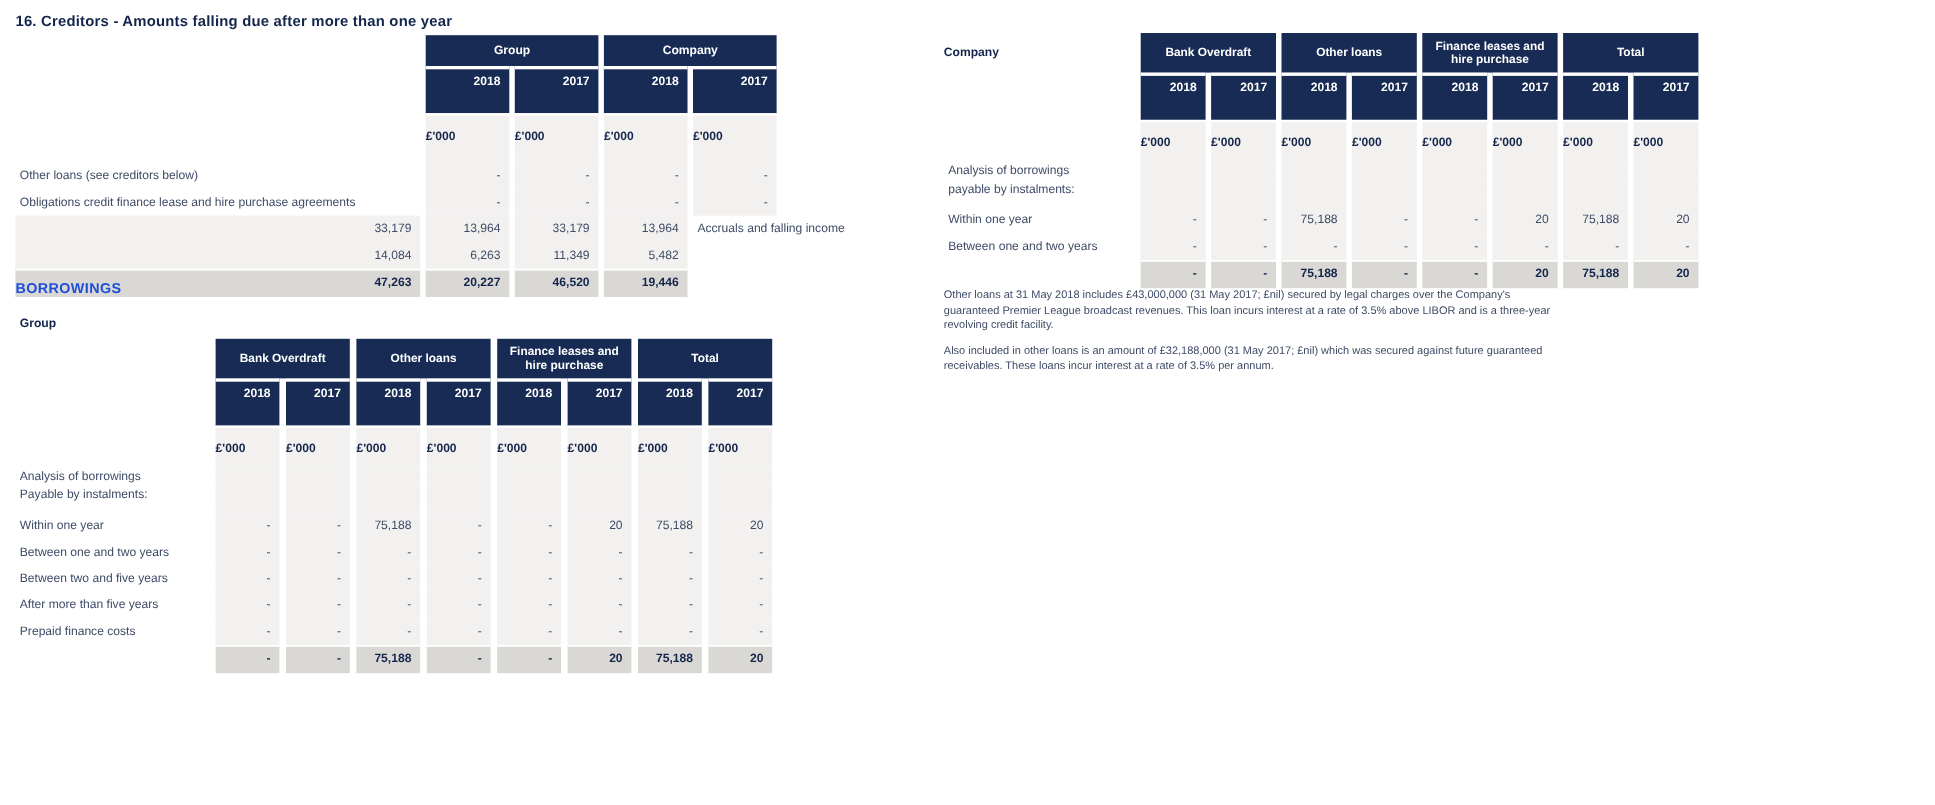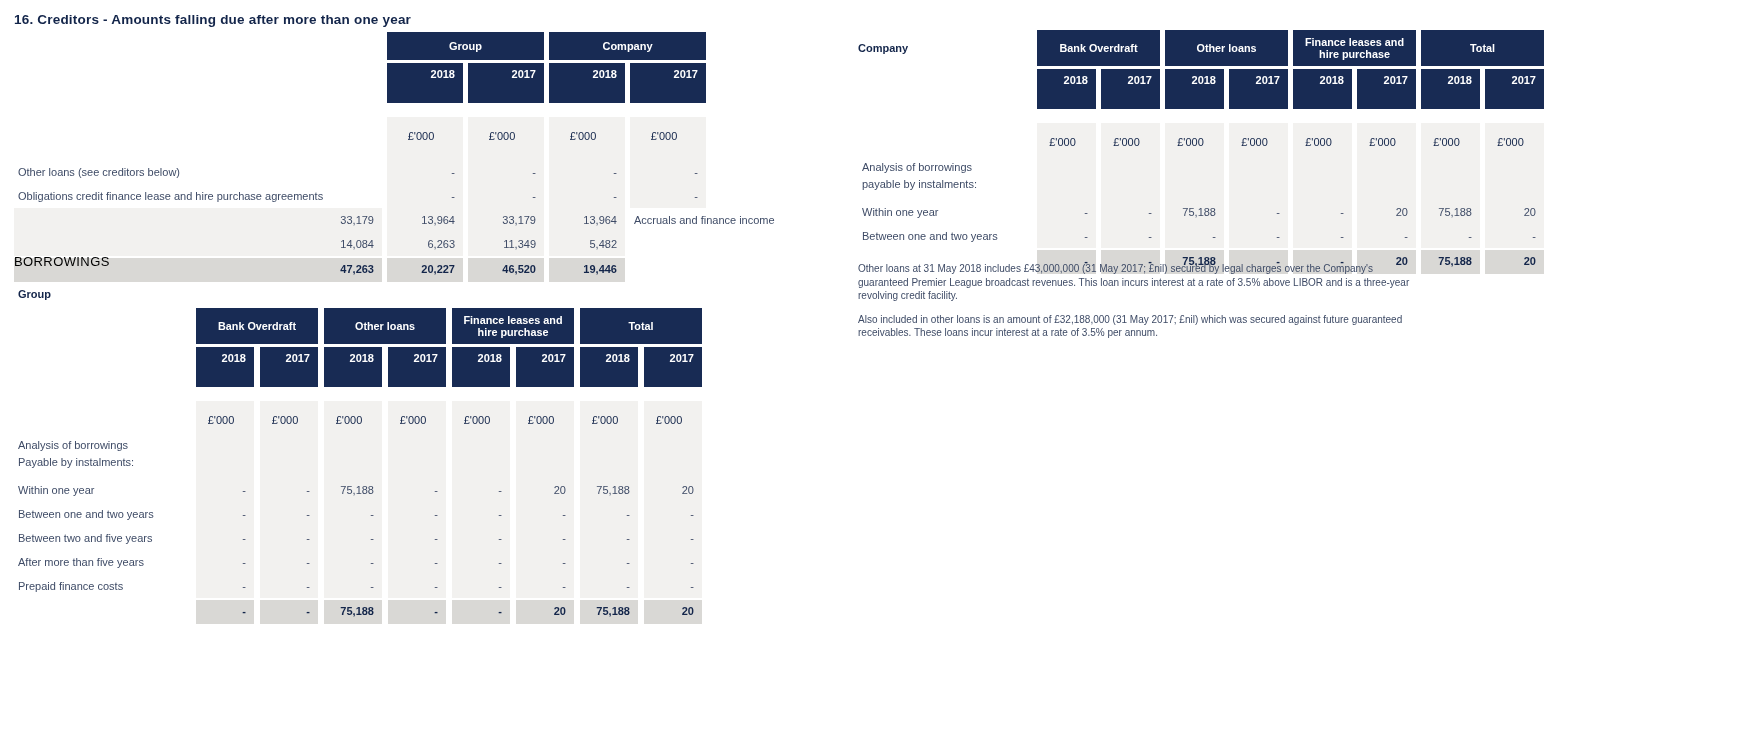--- a/index.html
+++ b/index.html
@@ -14,43 +14,43 @@
     font-family:"Liberation Sans",sans-serif;
     color:var(--slate);position:relative;overflow:hidden;
   }
   .abs{position:absolute;}
   .page-title{
     left:14px;top:0px;font-size:13.5px;font-weight:bold;color:#13254a;
     letter-spacing:.2px;
     margin-top:12px;
   }
   .section-heading{
-    left:14px;top:254px;font-size:13px;font-weight:normal;color:#000000;
+    left:14px;top:254px;font-size:13px;font-weight:bold;color:#1d4ed8;
     letter-spacing:.4px;
   }
   .small-bold-label{
     font-size:11px;font-weight:bold;color:#13254a;
   }
   .fintable{position:absolute;display:grid;grid-auto-flow:row;}
   .cell{box-sizing:border-box;font-size:11px;}
   .ghead{
     background:var(--navy);color:#fff;font-weight:bold;
     display:flex;align-items:center;justify-content:center;text-align:center;
     height:36px;line-height:12.5px;font-size:10.8px;padding:0 2px;
   }
   .gh28 .ghead{height:28px;font-size:11px;}
   .year{
     background:var(--navy);color:#fff;font-weight:bold;
     border-top:3px solid #fff;height:43px;line-height:22px;
     text-align:right;padding-right:8px;font-size:11px;
   }
   .unit{
-    background:var(--light);color:#13254a;font-weight:normal;
+    background:var(--light);color:#13254a;font-weight:bold;
     border-top:2px solid #fff;height:38px;
-    text-align:center;padding:13px 8px 0 0;font-size:11px;margin-top:12px;
+    text-align:left;padding:13px 8px 0 0;font-size:11px;
   }
   .rowlabel{
     color:var(--slate);line-height:24px;height:24px;padding-left:4px;
     white-space:nowrap;font-size:11px;
   }
   .rowlabel.lo{height:17px;line-height:17px;}
   .val{
     background:var(--light);color:var(--slate);
     text-align:right;padding-right:8px;height:24px;line-height:24px;font-size:11px;
   }
@@ -102,21 +102,21 @@
     <div class="cell val">-</div>
     <div class="cell rowlabel">Obligations credit finance lease and hire purchase agreements</div>
     <div class="cell val">-</div>
     <div class="cell val">-</div>
     <div class="cell val">-</div>
     <div class="cell val">-</div>
     <div class="cell val">33,179</div>
     <div class="cell val">13,964</div>
     <div class="cell val">33,179</div>
     <div class="cell val">13,964</div>
-    <div class="cell rowlabel">Accruals and finance income</div>
+    <div class="cell rowlabel">Accruals and falling income</div>
     <div class="cell val">14,084</div>
     <div class="cell val">6,263</div>
     <div class="cell val">11,349</div>
     <div class="cell val">5,482</div>
     <div class="cell blank"></div>
     <div class="cell total">47,263</div>
     <div class="cell total">20,227</div>
     <div class="cell total">46,520</div>
     <div class="cell total">19,446</div>
   </div>

